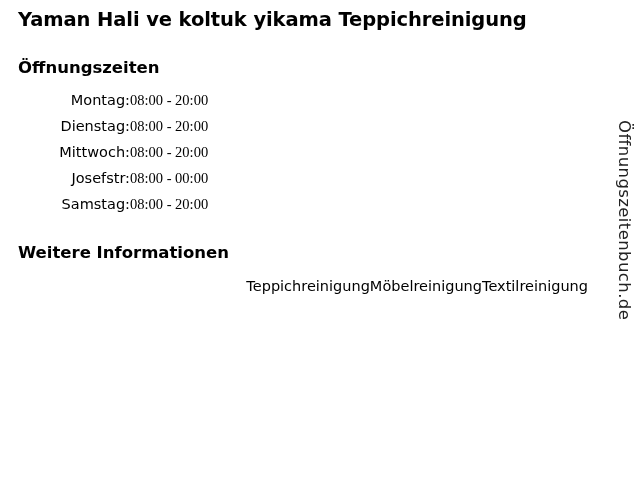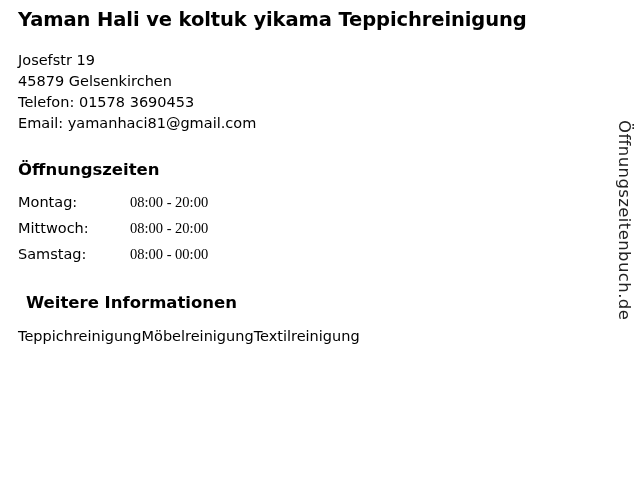--- a/index.html
+++ b/index.html
@@ -46,31 +46,32 @@
   table.hours {
     border-collapse: collapse;
     font-size: 14.5px;
   }
   table.hours td {
     padding: 0 0 8px 0;
     line-height: 18px;
     vertical-align: top;
     white-space: nowrap;
   }
-  td.day { width: 112px; padding-right: 10px; }
+  td.day { width: 112px; padding-right: 10px; text-align: right; }
   td.time { width: 140px; font-family: Liberation Serif, serif; }
   .info-head {
     font-size: 16.5px;
     font-weight: bold;
-    margin: 22px 0 14px 8px;
+    margin: 22px 0 14px 0;
   }
   .info-text {
     font-size: 14.5px;
     line-height: 20px;
     margin: 0;
+    text-align: right;
   }
   .vertical-brand {
     position: absolute;
     right: 6px;
     top: 120px;
     font-size: 16.5px;
     color: #222222;
     writing-mode: vertical-rl;
     text-orientation: mixed;
     letter-spacing: 0.4px;
@@ -79,42 +80,44 @@
 </style>
 </head>
 <body>
 
 <div id="page">
 
   <div class="content">
 
     <h1 class="biz-title">Yaman Hali ve koltuk yikama Teppichreinigung</h1>
 
-    <div>
-      <p class="addr-line">Josefstr 19</p>
-      <p class="addr-line">45879 Gelsenkirchen</p>
-      <p class="addr-line">Telefon: 01578 3690453</p>
-      <p class="addr-line">Email: yamanhaci81@gmail.com</p>
-    </div>
 
     <h2 class="section-head">Öffnungszeiten</h2>
 
     <table class="hours">
       <tbody>
         <tr>
           <td class="day">Montag:</td>
           <td class="time">08:00 - 20:00</td>
         </tr>
         <tr>
+          <td class="day">Dienstag:</td>
+          <td class="time">08:00 - 20:00</td>
+        </tr>
+        <tr>
           <td class="day">Mittwoch:</td>
           <td class="time">08:00 - 20:00</td>
         </tr>
         <tr>
+          <td class="day">Josefstr:</td>
+          <td class="time">08:00 - 00:00</td>
+        </tr>
+        <tr>
           <td class="day">Samstag:</td>
-          <td class="time">08:00 - 00:00</td>
+          <td class="time">08:00 - 20:00</td>
         </tr>
       </tbody>
     </table>
 
     <h2 class="info-head">Weitere Informationen</h2>
     <p class="info-text">TeppichreinigungMöbelreinigungTextilreinigung</p>
 
   </div>
 
   <div class="vertical-brand">Öffnungszeitenbuch.de</div>

